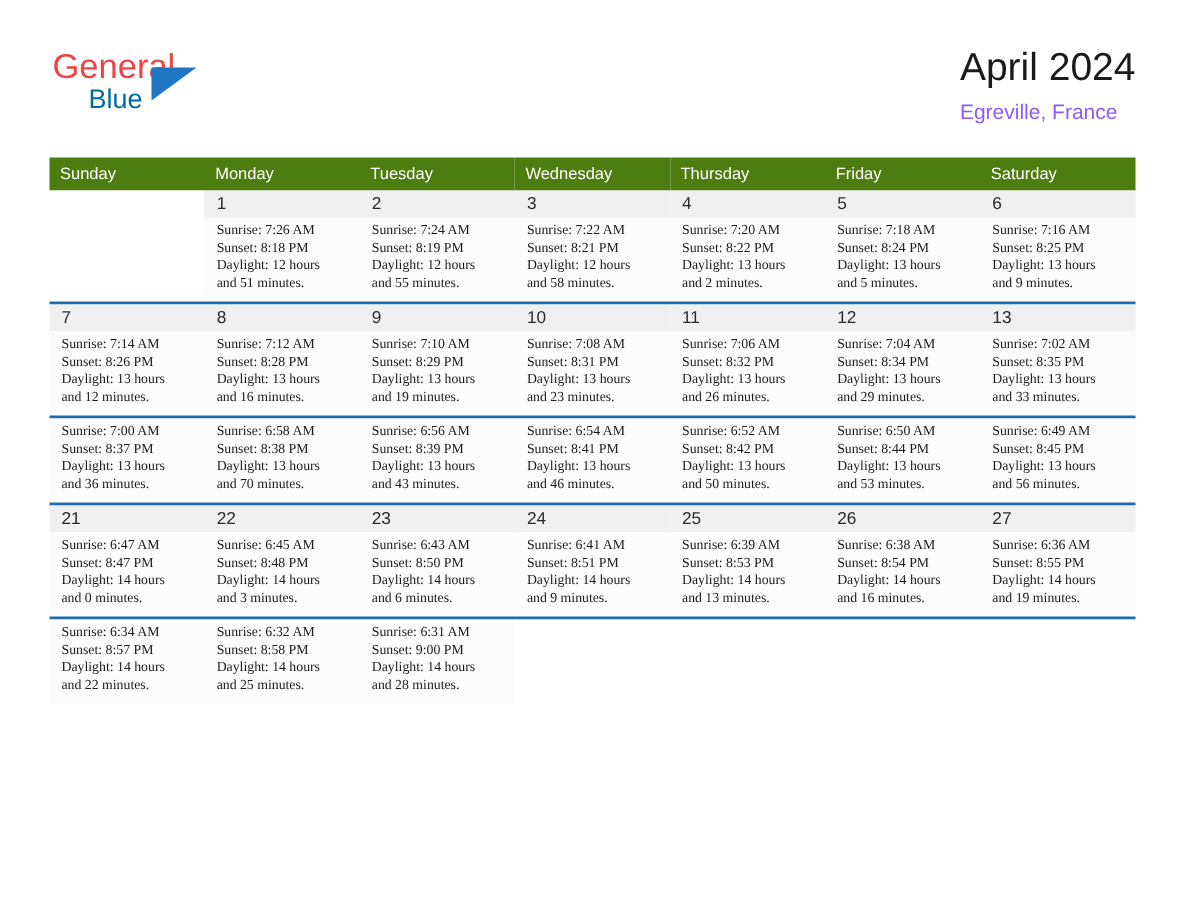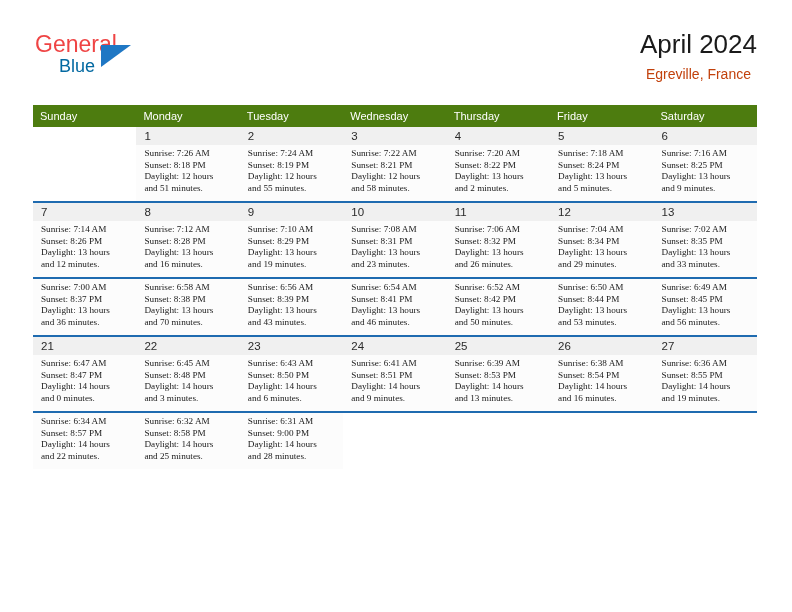--- a/index.html
+++ b/index.html
@@ -62,31 +62,31 @@
     width: 0;
     height: 0;
     border-left: 30px solid #1f77c4;
     border-bottom: 22px solid transparent;
   }
 
   .title-block {
     position: absolute;
     right: 0;
     top: 0;
-    text-align: center;
+    text-align: left;
   }
   .cal-title {
     font-size: 26px;
     color: #1a1a1a;
     line-height: 32px;
     white-space: nowrap;
   }
   .cal-subtitle {
     font-size: 14px;
-    color: #c2410c;
+    color: #8b5cf6;
     line-height: 20px;
     margin-top: 4px;
     white-space: nowrap;
   }
 
   
   .calendar {
     position: absolute;
     left: 33px;
     top: 105px;

